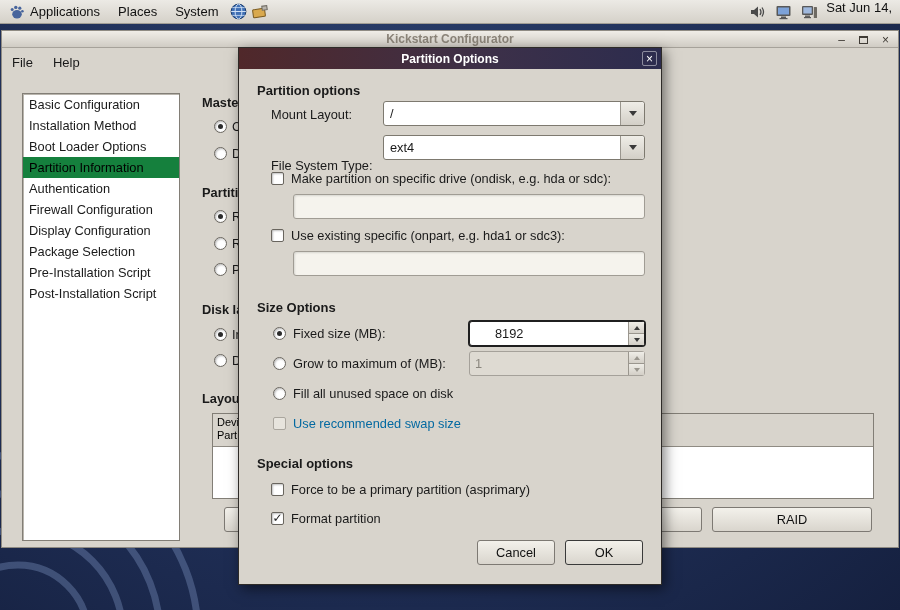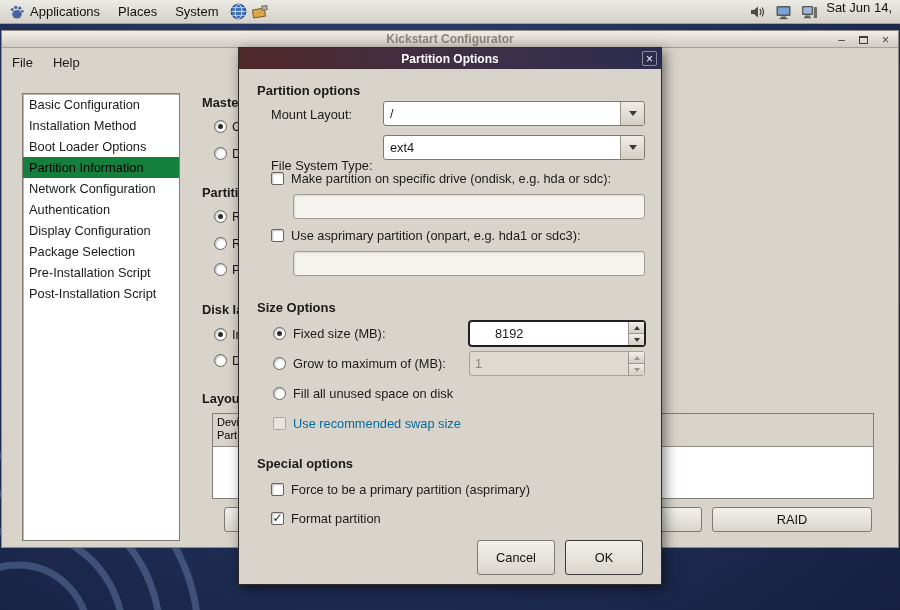--- a/index.html
+++ b/index.html
@@ -97,21 +97,21 @@
   .spin-btns { width:16px; display:flex; flex-direction:column; border-left:1px solid #9a968e; }
   .spin-btn { flex:1; display:flex; align-items:center; justify-content:center;
               background:linear-gradient(#efede7,#d3cfc7); }
   .spin-btn:first-child { border-bottom:1px solid #9a968e; }
   .arr-up-s { width:0; height:0; border-left:3px solid transparent; border-right:3px solid transparent;
               border-bottom:4px solid #3a3a3a; }
   .arr-dn-s { width:0; height:0; border-left:3px solid transparent; border-right:3px solid transparent;
               border-top:4px solid #3a3a3a; }
   .dis .arr-up-s { border-bottom-color:#9a968e; } .dis .arr-dn-s { border-top-color:#9a968e; }
 
-  .dlg-btn { position:absolute; width:78px; height:35px; }
+  .dlg-btn { position:absolute; width:78px; height:25px; }
   .dlg-btn.focus { border:1px solid #3a3a3a; }
 </style>
 </head>
 <body>
 
 <div class="desktop">
 
   <svg class="abs" style="left:0;bottom:0;" width="280" height="190" viewBox="0 0 280 190">
     <g fill="none" stroke="#8fa8d8" stroke-opacity="0.32" stroke-width="7">
       <circle cx="18" cy="215" r="70"></circle>
@@ -201,22 +201,22 @@
     <div class="menubar">
       <span class="menu-item">File</span>
       <span class="menu-item">Help</span>
     </div>
 
     <div class="listbox">
       <div class="sb-item">Basic Configuration</div>
       <div class="sb-item">Installation Method</div>
       <div class="sb-item">Boot Loader Options</div>
       <div class="sb-item sel">Partition Information</div>
-      <div class="sb-item">Network Configuration</div>
       <div class="sb-item">Authentication</div>
+      <div class="sb-item">Firewall Configuration</div>
       <div class="sb-item">Display Configuration</div>
       <div class="sb-item">Package Selection</div>
       <div class="sb-item">Pre-Installation Script</div>
       <div class="sb-item">Post-Installation Script</div>
     </div>
 
     <span class="sec-label" style="left:200px;top:64px;">Master</span>
     <span class="radio sel" style="left:212px;top:89px;"></span>
     <span class="ctl-label" style="left:230px;top:88px;">C</span>
     <span class="radio" style="left:212px;top:116px;"></span>
@@ -273,21 +273,21 @@
       <span class="combo-btn">
           <span class="arr-down"></span>
         </span>
     </div>
 
     <span class="cb" style="left:32px;top:124px;"></span>
     <span class="dlg-label" style="left:52px;top:123px;">Make partition on specific drive (ondisk, e.g. hda or sdc):</span>
     <input class="entry" style="left: 54px; top: 146px; width: 352px;" value="">
 
     <span class="cb" style="left:32px;top:181px;"></span>
-    <span class="dlg-label" style="left:52px;top:180px;">Use asprimary partition (onpart, e.g. hda1 or sdc3):</span>
+    <span class="dlg-label" style="left:52px;top:180px;">Use existing specific (onpart, e.g. hda1 or sdc3):</span>
     <input class="entry" style="left: 54px; top: 203px; width: 352px;" value="">
 
     <span class="dlg-sec" style="left:18px;top:252px;">Size Options</span>
 
     <span class="radio sel" style="left:34px;top:279px;"></span>
     <span class="dlg-label" style="left:54px;top:278px;">Fixed size (MB):</span>
     <div class="spin focus" style="left:230px;top:273px;">
       <input value="8192" style="">
       <span class="spin-btns">
         <span class="spin-btn">

